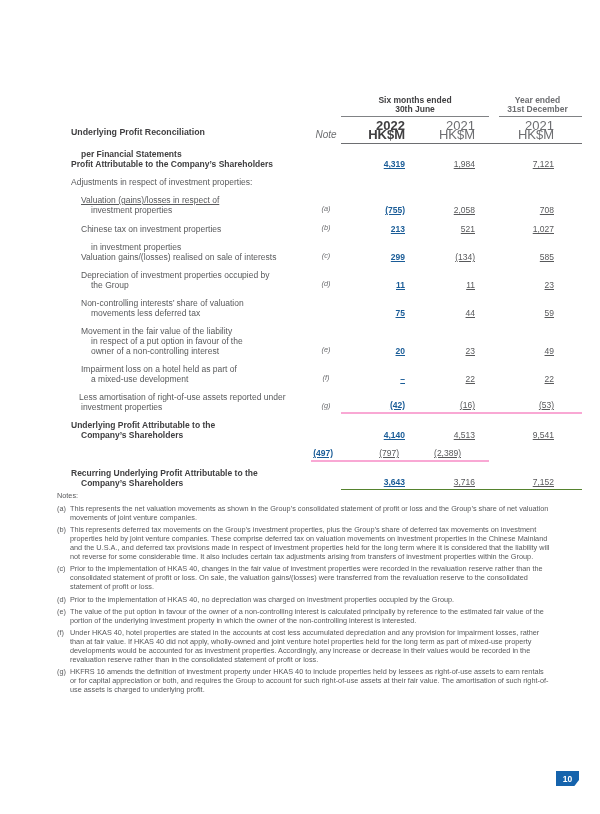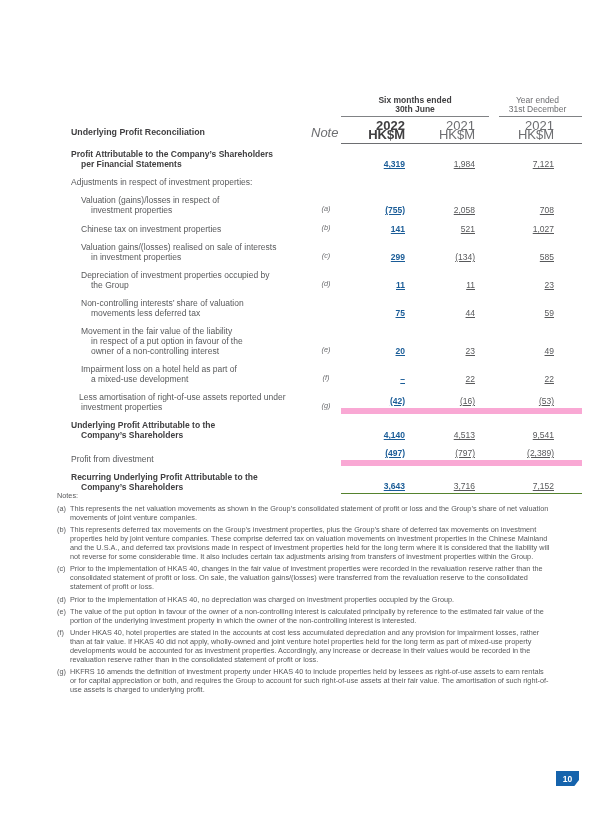--- a/index.html
+++ b/index.html
@@ -11,42 +11,42 @@
     -webkit-font-smoothing:antialiased;
   }
   .content { position:absolute; left:71px; top:96px; width:511px; }
 
   .grid5 { display:grid; grid-template-columns:240px 30px 72px 76px 93px; }
 
   
   .thead-group { margin-bottom:2px; }
   .thead-group .group { font-size:8.5px; line-height:9px; text-align:center; padding-bottom:2px; border-bottom:1px solid #808285; }
   .group-six { grid-column:3 / 5; font-weight:bold; color:var(--dark,#414042); }
-  .group-year { grid-column:5; color:#6d6e71; margin-left:10px; padding-right:6px; }
+  .group-year { grid-column:5; color:#6d6e71; margin-left:10px; padding-right:6px;font-weight:bold; }
 
   
   .thead-cols { align-items:end; }
   .t-title { grid-column:1; align-self:center; font-size:8.8px; font-weight:bold; color:var(--dark,#414042); }
-  .t-noteh { grid-column:2; font-style:italic; font-size:13px; color:#6d6e71; text-align:left; padding-bottom:4px; }
+  .t-noteh { grid-column:2; font-style:italic; font-size:10px; color:#6d6e71; text-align:center; padding-bottom:4px; }
   .t-col { font-size:13px; line-height:9px; text-align:right; padding-top:2px; padding-bottom:4px; border-bottom:1px solid #6d6e71; color:#6d6e71; }
   .t-col.c0 { padding-right:8px; font-weight:bold; color:var(--dark,#414042); }
   .t-col.c1 { padding-right:14px; }
   .t-col.c2 { padding-right:28px; }
 
   
   .tbody { margin-top:5px; }
   .trow { display:grid; grid-template-columns:240px 30px 72px 76px 93px; align-items:end; margin-bottom:6px; font-size:8.5px; line-height:10px; }
   .trow .tlabel { padding-bottom:2px; }
   .trow.bold .tlabel { font-weight:bold; color:var(--dark,#414042); }
   .tnote { text-align:center; font-style:italic; font-size:7.3px; color:#6d6e71; padding-bottom:3px; }
   .tval { text-align:right; padding-bottom:2px; font-variant-numeric:tabular-nums;text-decoration:underline; }
   .tval.c0 { padding-right:8px; font-weight:bold; color:var(--blue,#1a5c97); }
   .tval.c1 { padding-right:14px; }
   .tval.c2 { padding-right:28px; }
-  .trow.rule-gray .tval { border-bottom:6px solid #f9a8d4; }
+  .trow.rule-gray .tval { border-bottom:2px solid #f9a8d4; }
   .trow.rule-green .tval { border-bottom:1.5px solid var(--green,#55822e); }
 
   
   .notes { position:absolute; left:57px; top:492px; width:495px; font-size:7.3px; line-height:8.9px; color:var(--body,#58595b); }
   .notes-heading { margin-bottom:4px; }
   .note-item { display:flex; margin-bottom:3.5px; }
   .note-id { width:13px; flex:none; }
   .note-text { flex:1; }
 
   
@@ -87,60 +87,60 @@
     </div>
     <div class="t-col c2">
       <div>2021</div>
       <div>HK$M</div>
     </div>
   </div>
 
   <div class="tbody">
       <div class="trow bold">
         <div class="tlabel">
+          <div style="padding-left: 10px;">per Financial Statements</div>
           <div style="padding-left: 0px;">Profit Attributable to the Company’s Shareholders</div>
-          <div style="padding-left: 10px;">per Financial Statements</div>
         </div>
         <div class="tnote"></div>
         <div class="tval c0">4,319</div>
         <div class="tval c1">1,984</div>
         <div class="tval c2">7,121</div>
       </div>
       <div class="trow">
         <div class="tlabel">
           <div style="padding-left: 0px;">Adjustments in respect of investment properties:</div>
         </div>
         <div class="tnote"></div>
         <div class="tval c0"></div>
         <div class="tval c1"></div>
         <div class="tval c2"></div>
       </div>
       <div class="trow">
         <div class="tlabel">
-          <div style="padding-left: 10px;">Valuation (gains)/losses in respect of</div>
+          <div style="padding-left: 10px; text-decoration: underline;">Valuation (gains)/losses in respect of</div>
           <div style="padding-left: 20px;">investment properties</div>
         </div>
         <div class="tnote">(a)</div>
         <div class="tval c0">(755)</div>
         <div class="tval c1">2,058</div>
         <div class="tval c2">708</div>
       </div>
       <div class="trow">
         <div class="tlabel">
           <div style="padding-left: 10px;">Chinese tax on investment properties</div>
         </div>
         <div class="tnote">(b)</div>
-        <div class="tval c0">141</div>
+        <div class="tval c0">213</div>
         <div class="tval c1">521</div>
         <div class="tval c2">1,027</div>
       </div>
       <div class="trow">
         <div class="tlabel">
+          <div style="padding-left: 20px;">in investment properties</div>
           <div style="padding-left: 10px;">Valuation gains/(losses) realised on sale of interests</div>
-          <div style="padding-left: 20px;">in investment properties</div>
         </div>
         <div class="tnote">(c)</div>
         <div class="tval c0">299</div>
         <div class="tval c1">(134)</div>
         <div class="tval c2">585</div>
       </div>
       <div class="trow">
         <div class="tlabel">
           <div style="padding-left: 10px;">Depreciation of investment properties occupied by</div>
           <div style="padding-left: 20px;">the Group</div>
@@ -195,23 +195,20 @@
         <div class="tlabel">
           <div style="padding-left: 0px;">Underlying Profit Attributable to the</div>
           <div style="padding-left: 10px;">Company’s Shareholders</div>
         </div>
         <div class="tnote"></div>
         <div class="tval c0">4,140</div>
         <div class="tval c1">4,513</div>
         <div class="tval c2">9,541</div>
       </div>
       <div class="trow rule-gray">
-        <div class="tlabel">
-          <div style="padding-left: 0px;">Profit from divestment</div>
-        </div>
         <div class="tnote"></div>
         <div class="tval c0">(497)</div>
         <div class="tval c1">(797)</div>
         <div class="tval c2">(2,389)</div>
       </div>
       <div class="trow bold rule-green">
         <div class="tlabel">
           <div style="padding-left: 0px;">Recurring Underlying Profit Attributable to the</div>
           <div style="padding-left: 10px;">Company’s Shareholders</div>
         </div>

